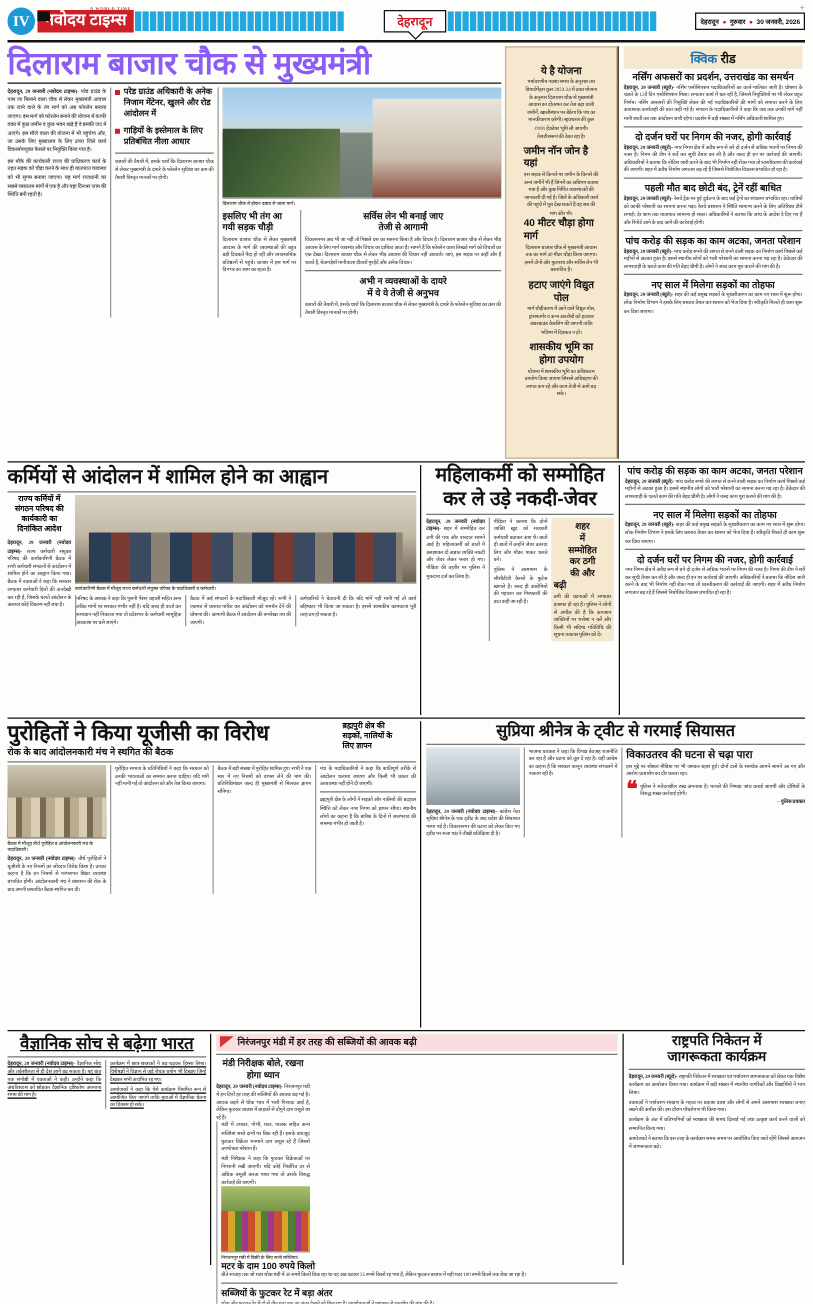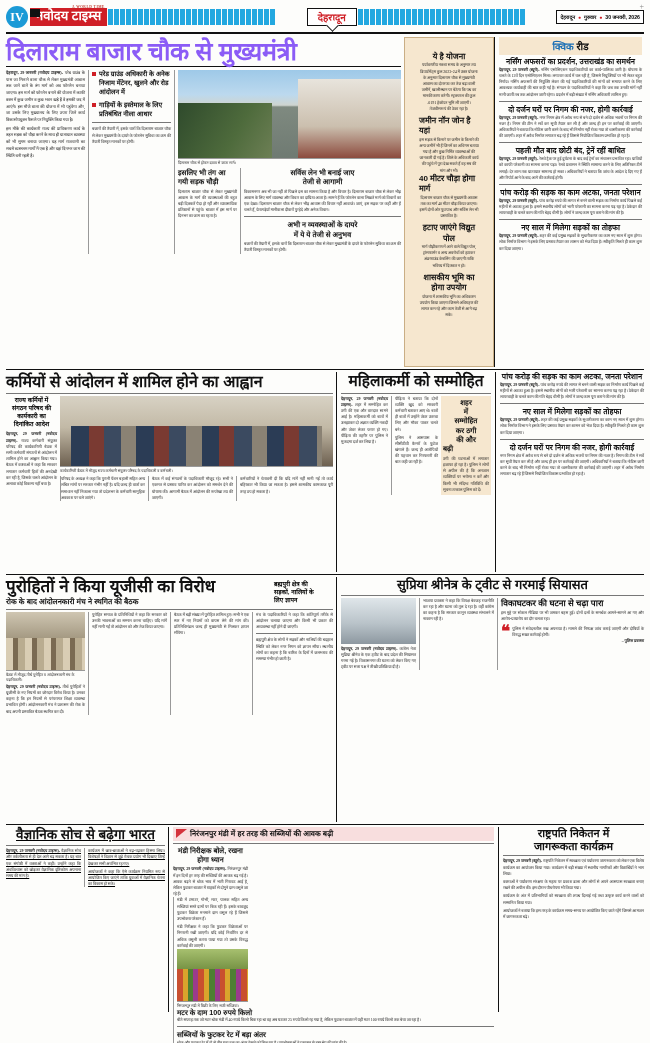--- a/index.html
+++ b/index.html
@@ -376,20 +376,21 @@
             <div style="flex:1; padding-left:3px;" class="vrule">
               <div class="body-txt dense">कर्मचारियों ने चेतावनी दी कि यदि मांगें नहीं मानी गईं तो कार्य बहिष्कार भी किया जा सकता है। इससे शासकीय कामकाज पूरी तरह ठप हो सकता है।</div>
             </div>
           </div>
         </div>
       </div>
     </div>
 
     <div style="width:160px; padding:0 4px; border-left:1px solid #111; border-right:1px solid #111;">
       <div class="hl-sec">महिलाकर्मी को सम्मोहित</div>
+      <div class="hl-sec">कर ले उड़े नकदी-जेवर</div>
       <div class="rule-thin" style="margin:2px 0;"></div>
       <div style="display:flex;">
         <div style="width:50px; padding-right:3px;">
           <div class="body-txt dense">
             <b>देहरादून, 29 जनवरी (नवोदय टाइम्स)-</b>
             <span>शहर में सम्मोहित कर ठगी की एक और वारदात सामने आई है। महिलाकर्मी को बातों में उलझाकर दो अज्ञात व्यक्ति नकदी और जेवर लेकर फरार हो गए। पीड़िता की तहरीर पर पुलिस ने मुकदमा दर्ज कर लिया है।</span>
           </div>
         </div>
         <div style="width:50px; padding:0 3px;" class="vrule">
           <div class="body-txt dense">पीड़िता ने बताया कि दोनों व्यक्ति खुद को सरकारी कर्मचारी बताकर आए थे। बातों ही बातों में उन्होंने जेवर उतरवा लिए और मौका पाकर चलते बने।</div>
@@ -423,21 +424,21 @@
       <div class="hl-small" style="text-align:center; font-size:7.6px;">दो दर्जन घरों पर निगम की नजर, होगी कार्रवाई</div>
       <div class="body-txt dense">नगर निगम क्षेत्र में अवैध रूप से बने दो दर्जन से अधिक भवनों पर निगम की नजर है। निगम की टीम ने सर्वे कर सूची तैयार कर ली है और जल्द ही इन पर कार्रवाई की जाएगी। अधिकारियों ने बताया कि नोटिस जारी करने के बाद भी निर्माण नहीं रोका गया तो ध्वस्तीकरण की कार्रवाई की जाएगी। शहर में अवैध निर्माण लगातार बढ़ रहे हैं जिससे नियोजित विकास प्रभावित हो रहा है।</div>
     </div>
   </div>
 
   <div class="rule" style="margin:2px 0;"></div>
 
   <div style="display:flex; height:245px;">
 
     <div style="width:330px; padding-right:3px;">
-      <div style="display:flex; align-items:center;">
+      <div style="display:flex; align-items:flex-start;">
         <div style="flex:1;">
           <div class="hl-sec" style="font-size:17px; text-align:left;">पुरोहितों ने किया यूजीसी का विरोध</div>
           <div class="hl-sub" style="text-align:left; font-size:7.5px;">रोक के बाद आंदोलनकारी मंच ने स्थगित की बैठक</div>
         </div>
         <div style="width:62px; padding-left:3px;">
           <div class="kicker" style="text-align:left;">ब्रह्मपुरी क्षेत्र की</div>
           <div class="kicker" style="text-align:left;">सड़कों, नालियों के</div>
           <div class="kicker" style="text-align:left;">लिए ज्ञापन</div>
         </div>
       </div>
@@ -474,21 +475,21 @@
           <div class="photo twit" style="height:46px;"></div>
           <div class="body-txt dense" style="margin-top:2px;">
             <b>देहरादून, 29 जनवरी (नवोदय टाइम्स)-</b>
             <span>कांग्रेस नेता सुप्रिया श्रीनेत्र के एक ट्वीट के बाद प्रदेश की सियासत गरमा गई है। विकासनगर की घटना को लेकर किए गए ट्वीट पर सत्ता पक्ष ने तीखी प्रतिक्रिया दी है।</span>
           </div>
         </div>
         <div style="width:78px; padding:0 3px;" class="vrule">
           <div class="body-txt dense">भाजपा प्रवक्ता ने कहा कि विपक्ष बेवजह राजनीति कर रहा है और घटना को तूल दे रहा है। वहीं कांग्रेस का कहना है कि सरकार कानून व्यवस्था संभालने में नाकाम रही है।</div>
         </div>
         <div style="flex:1; padding-left:3px;" class="vrule">
-          <div class="hl-sub" style="text-align:left; font-size:8.5px; margin-bottom:2px;">विकाघटकर की घटना से चढ़ा पारा</div>
+          <div class="hl-sub" style="text-align:left; font-size:8.5px; margin-bottom:2px;">विकाउतरव की घटना से चढ़ा पारा</div>
           <div class="body-txt dense">इस मुद्दे पर सोशल मीडिया पर भी जमकर बहस हुई। दोनों दलों के समर्थक आमने-सामने आ गए और आरोप-प्रत्यारोप का दौर चलता रहा।</div>
           <div style="margin-top:3px; display:flex; gap:2px;">
             <span class="quotemark">❝</span>
             <div>
               <div class="body-txt dense">पुलिस ने संवेदनशील रुख अपनाया है। मामले की निष्पक्ष जांच कराई जाएगी और दोषियों के विरुद्ध सख्त कार्रवाई होगी।</div>
               <div class="body-txt dense" style="text-align:right; font-weight:bold;">– पुलिस प्रवक्ता</div>
             </div>
           </div>
         </div>
       </div>

